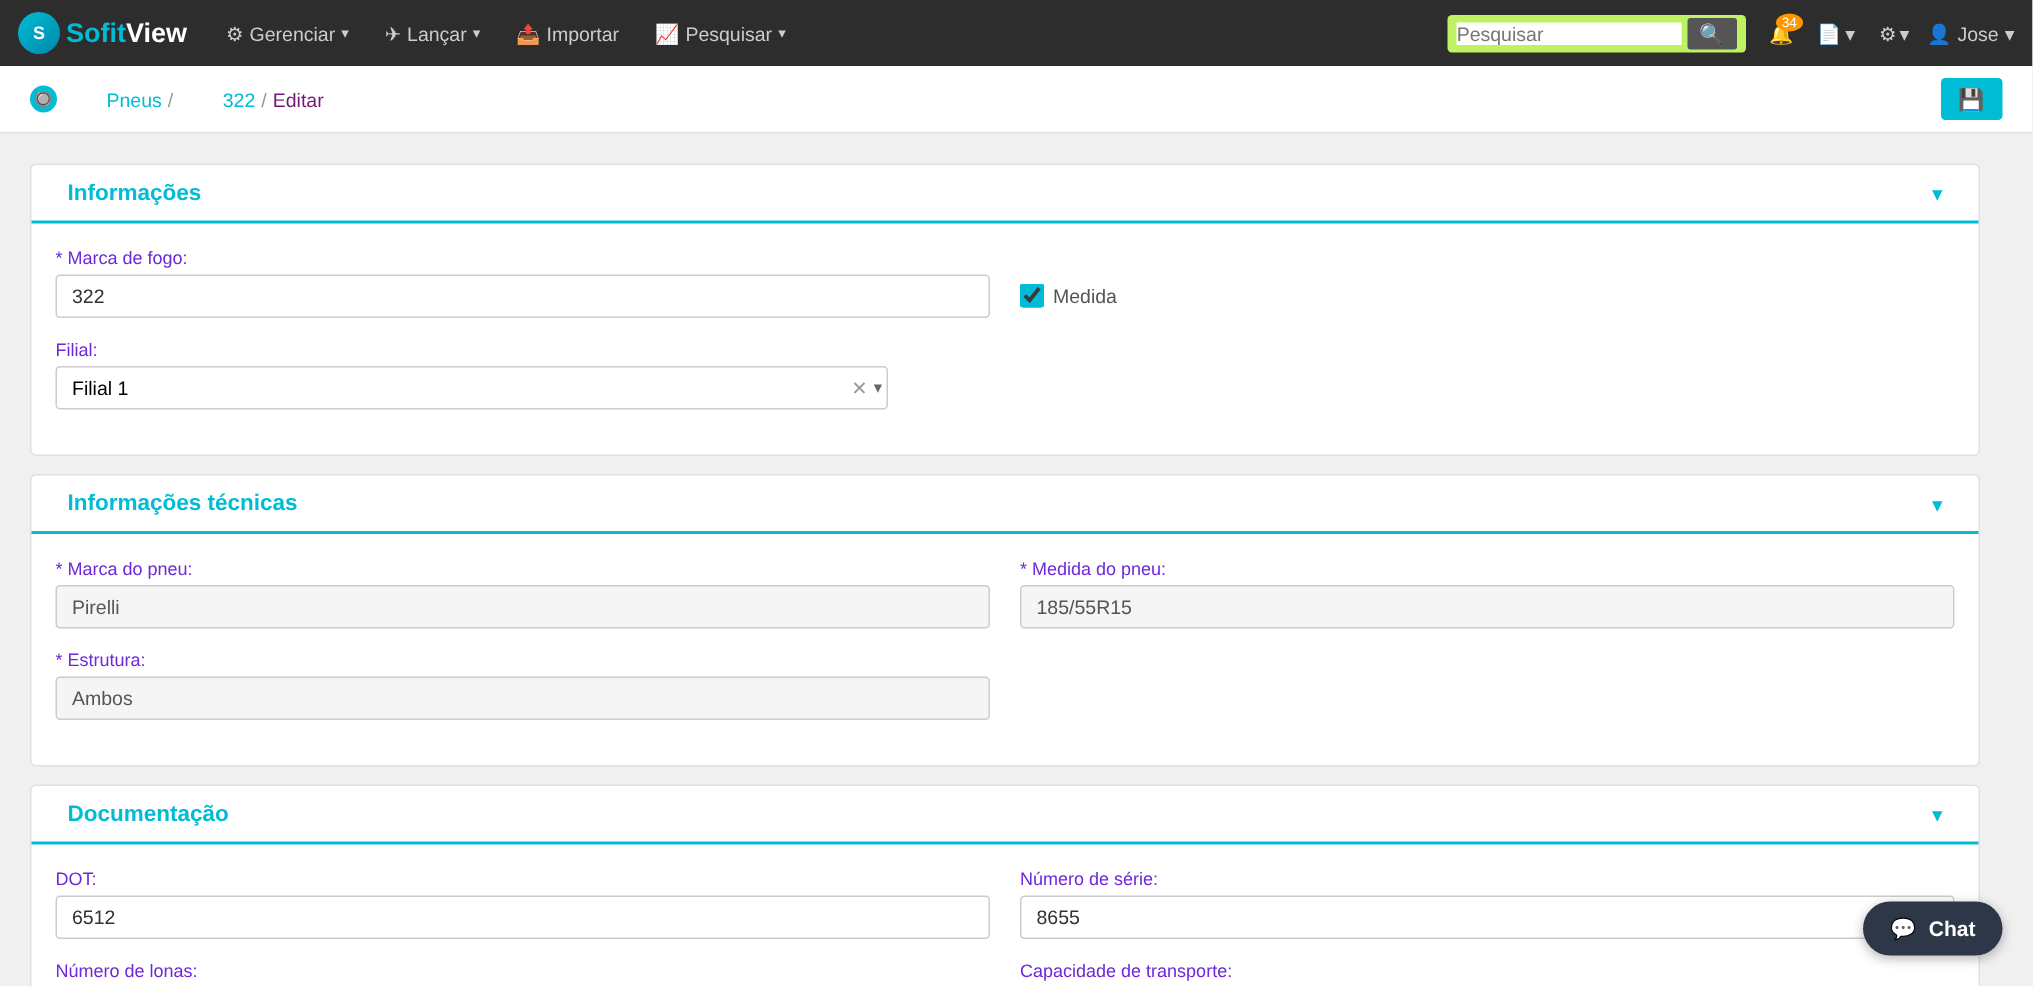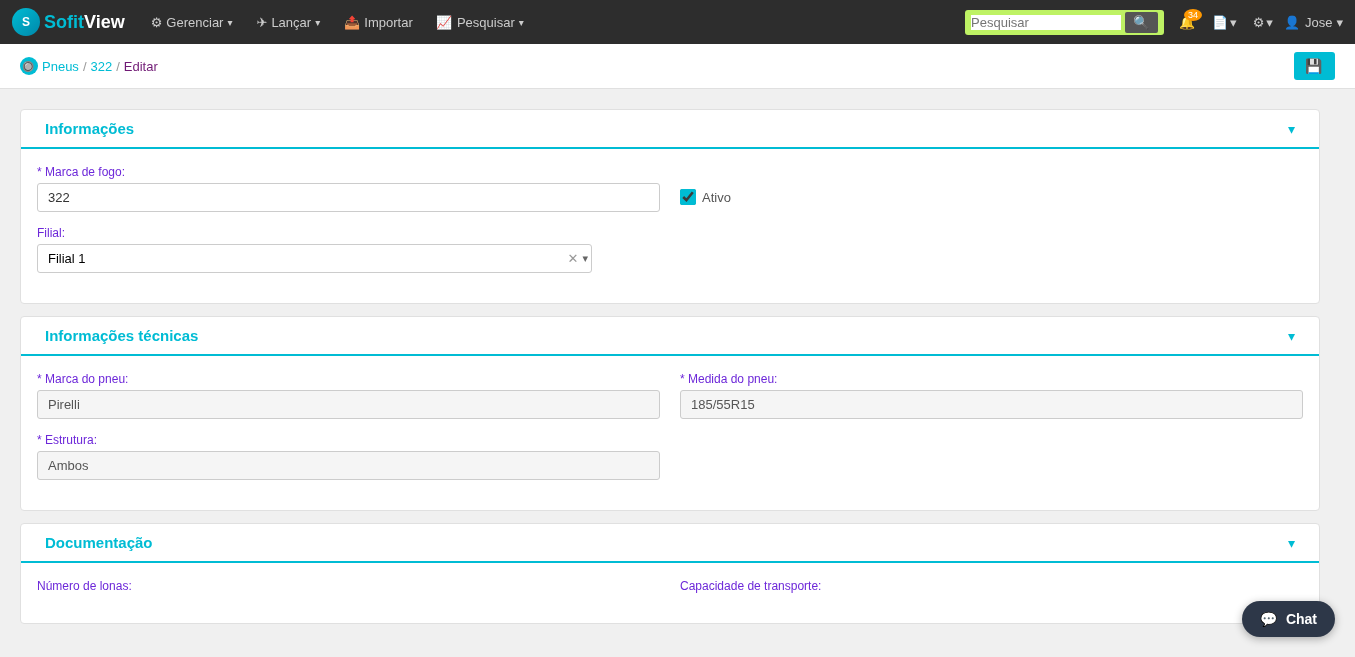--- a/index.html
+++ b/index.html
@@ -106,21 +106,21 @@
       display: flex;
       align-items: center;
       justify-content: space-between;
     }
     .breadcrumb {
       display: flex;
       align-items: center;
       gap: 4px;
       font-size: 13px;
     }
-    .breadcrumb a { color: #00bcd4; text-decoration: none; }
+    .breadcrumb a { color: #00bcd4; text-decoration: none; margin-left: 29px; }
     .breadcrumb .sep { color: #999; }
     .breadcrumb .current { color: #701a75; }
     .breadcrumb-icon {
       width: 18px; height: 18px;
       background: #00bcd4;
       border-radius: 50%;
       display: flex; align-items: center; justify-content: center;
       color: #fff; font-size: 10px;
     }
     .save-btn {
@@ -333,21 +333,21 @@
       <div class="form-row">
         <div class="form-col">
           <div class="form-group">
             <label class="form-label">* Marca de fogo:</label>
             <input type="text" class="form-control" value="322" style="">
           </div>
         </div>
         <div class="form-col">
           <div class="checkbox-wrapper">
             <input type="checkbox" checked="" id="ativo-cb" style="">
-            <label for="ativo-cb">Ativo</label>
+            <label for="ativo-cb">Medida</label>
           </div>
         </div>
       </div>
       <div class="form-group">
         <label class="form-label">Filial:</label>
         <div class="select-wrapper" style="max-width: 555px;">
           <select>
             <option value="filial1" selected="">Filial 1</option>
           </select>
           <div class="select-icons">
@@ -393,20 +393,34 @@
 
   <div class="section">
     <div class="section-header">
       <span class="section-title">Documentação</span>
       <span class="section-chevron">▾</span>
     </div>
     <div class="section-body">
       <div class="form-row">
         <div class="form-col">
           <div class="form-group">
+            <label class="form-label">DOT:</label>
+            <input type="text" class="form-control" value="6512" style="">
+          </div>
+        </div>
+        <div class="form-col">
+          <div class="form-group">
+            <label class="form-label">Número de série:</label>
+            <input type="text" class="form-control" value="8655" style="">
+          </div>
+        </div>
+      </div>
+      <div class="form-row">
+        <div class="form-col">
+          <div class="form-group">
             <label class="form-label">Número de lonas:</label>
 
           </div>
         </div>
         <div class="form-col">
           <div class="form-group">
             <label class="form-label">Capacidade de transporte:</label>
 
           </div>
         </div>

